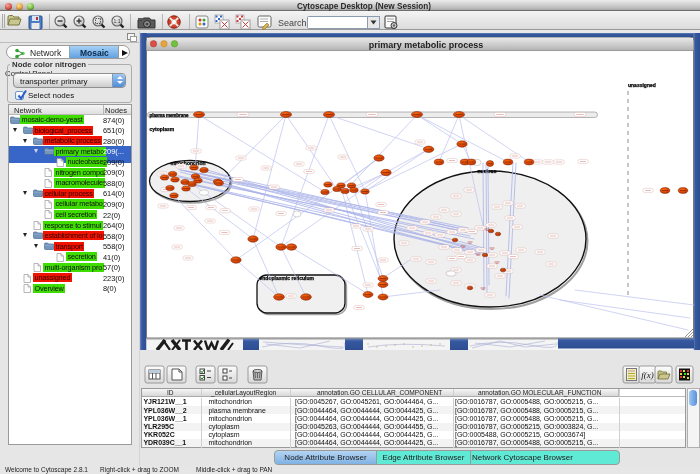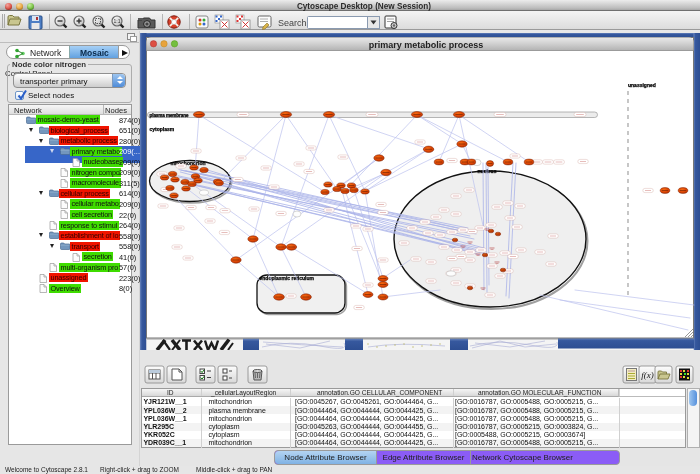--- a/index.html
+++ b/index.html
@@ -31,21 +31,21 @@
 #dropdown .cap:after { content:""; position:absolute; left:3.5px; top:7px; border-top:3.5px solid #fff; border-left:3px solid transparent; border-right:3px solid transparent; }
 #cbx { position:absolute; left:15px; top:59.5px; width:9px; height:9px; background:linear-gradient(#fff,#dce8f8); border:1.2px solid #6f96c8; border-radius:2px; }
 #cbx svg { position:absolute; left:0px; top:-3px; }
 #cbx-lbl { position:absolute; left:28px; top:59.5px; font-size:8px; color:#111; }
 #treewrap { position:absolute; left:8px; top:73px; width:124px; height:341px; background:#fff; border:1px solid #9a9a9a; }
 #treehead { position:absolute; left:0; top:0; width:100%; height:9.5px; background:linear-gradient(#f6f6f6,#dedede); border-bottom:1px solid #b8b8b8; font-size:7.6px; color:#222; }
 #treehead .h1 { position:absolute; left:5px; top:0.5px; }
 #treehead .h2 { position:absolute; left:96px; top:0.5px; }
 #treehead .vs { position:absolute; left:94px; top:0; width:1px; height:100%; background:#b8b8b8; }
 #treebody { position:absolute; left:0; top:0; width:100%; height:100%; }
-.trow { position:absolute; left:16px; width:100%; height:17px; font-size:7.3px; }
+.trow { position:absolute; left:0; width:100%; height:17px; font-size:7.3px; }
 .trow.tsel { background:#3766c8; }
 .tri { position:absolute; top:1px; color:#222; font-size:8px; line-height:8px; }
 .tsel .tri { color:#cfd8ee; }
 .ticon { position:absolute; top:1px; }
 .chip { position:absolute; top:0.7px; height:9.2px; line-height:9.4px; padding:0 1.5px; color:#111; white-space:nowrap; letter-spacing:-0.15px; }
 .chipg { background:#3fdc00; }
 .chipr { background:#f01400; color:#300; }
 .tcount { position:absolute; left:94px; top:1.2px; color:#111; font-size:7.4px; }
 .selc { color:#fff; }
 
@@ -63,21 +63,21 @@
 .dr { position:absolute; left:0; width:100%; height:8.2px; font-size:7px; color:#111; white-space:nowrap; letter-spacing:-0.05px; }
 .dr.odd { background:#f3f3f3; }
 .dr span { position:absolute; top:0.4px; }
 .c1 { left:1.5px; font-weight:bold; }
 .c2 { left:66.5px; }
 .c3 { left:153px; }
 .c4 { left:313px; }
 .dcol { position:absolute; top:0; width:1px; height:100%; background:#d0d0d0; }
 #dpscroll { position:absolute; right:0px; top:38px; width:13px; height:60px; background:#f4f4f4; border:1px solid #b0b0b0; }
 #dpthumb { position:absolute; left:0.5px; top:1px; width:8px; height:16px; background:linear-gradient(90deg,#9ec6f0,#5590dc); border-radius:4px; }
-#bottabs { position:absolute; left:134px; top:100px; width:346px; height:15px; background:#8b5cf6; border:1px solid #9a9a9a; border-radius:4px; font-size:8px; color:#222; }
+#bottabs { position:absolute; left:134px; top:100px; width:346px; height:15px; background:#5eead4; border:1px solid #9a9a9a; border-radius:4px; font-size:8px; color:#222; }
 #bottabs .seg { position:absolute; top:0; height:100%; line-height:14px; text-align:center; }
 #bt1 { left:0; width:101px; background:linear-gradient(#b4d4f2,#7fb2e4); border-radius:4px 0 0 4px; }
 #bt2 { left:101px; width:94px; border-left:1px solid #9a9a9a; }
 #bt3 { left:195px; width:104px; border-left:1px solid #9a9a9a; }
 #statusbar { position:absolute; left:0; top:466px; width:700px; height:8px; font-size:6.5px; color:#222; }
 #statusbar span { position:absolute; top:0; }
 </style></head>
 <body>
 <div id="titlebar">
   <span class="tl" style="left:5px; background:radial-gradient(circle at 35% 30%, #f2a49e, #dd4f43 60%, #b03028);"></span>
@@ -256,21 +256,21 @@
           </svg></span>
         <span class="chip chipg" style="left:45px">nitrogen compo</span>
         <span class="tcount">209(0)</span>
       </div>
 <div class="trow" style="top:177.7px">
         <span class="ticon" style="left:35px"><svg width="8" height="9" viewBox="0 0 8 9">
             <path d="M1 0.5 h4 l2.5 2.5 v5.5 h-6.5 z" fill="#fcfcfc" stroke="#9a9a9a" stroke-width="0.7"></path>
             <path d="M5 0.5 v2.5 h2.5" fill="none" stroke="#9a9a9a" stroke-width="0.7"></path>
           </svg></span>
         <span class="chip chipg" style="left:45px">macromolecule</span>
-        <span class="tcount">311(5)</span>
+        <span class="tcount">588(0)</span>
       </div>
 <div class="trow" style="top:188.3px">
         <span class="tri" style="left:14px">▾</span>
         <span class="ticon" style="left:24px"><svg width="10" height="8" viewBox="0 0 10 8">
             <path d="M0.5 2 q0-1 1-1 h2.2 l1 1 h4.3 q1 0 1 1 v3.5 q0 1-1 1 h-7.5 q-1 0-1-1 z" fill="#7396bd" stroke="#4a6a90" stroke-width="0.7"></path>
             <path d="M0.5 3.2 h9" stroke="#9db8d4" stroke-width="0.6" fill="none"></path>
           </svg></span>
         <span class="chip chipr" style="left:34px">cellular process</span>
         <span class="tcount">614(0)</span>
       </div>

